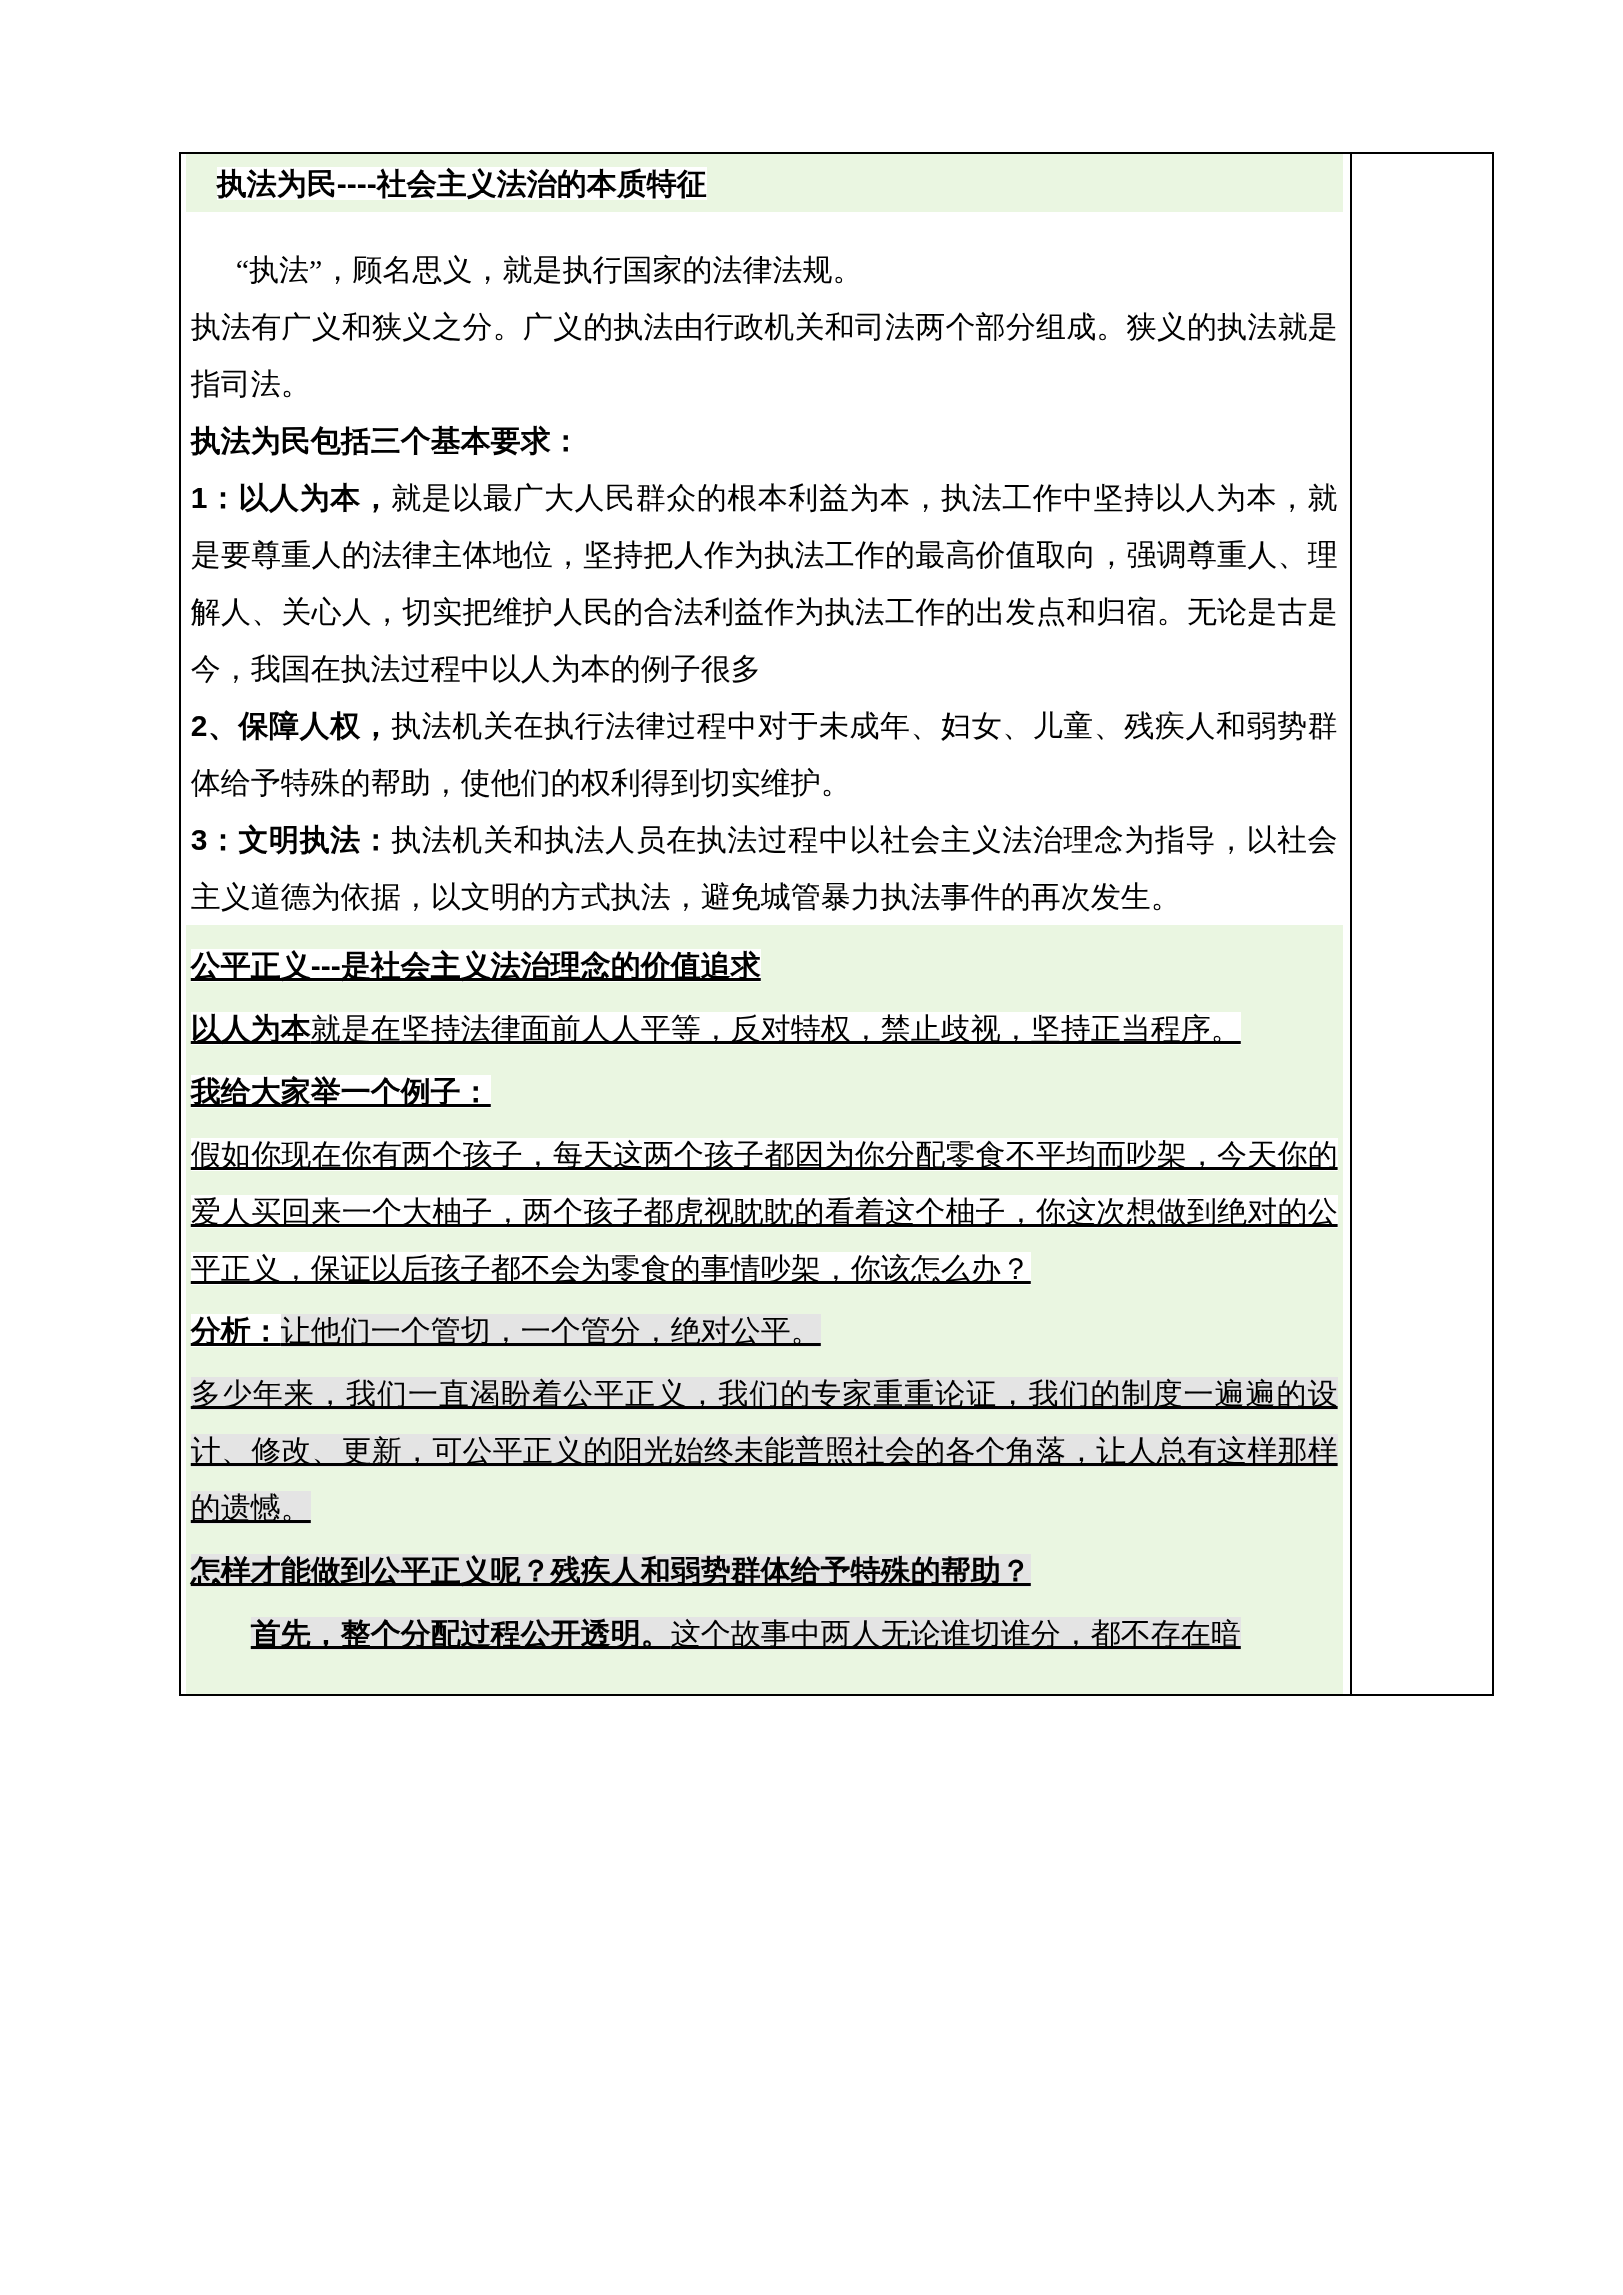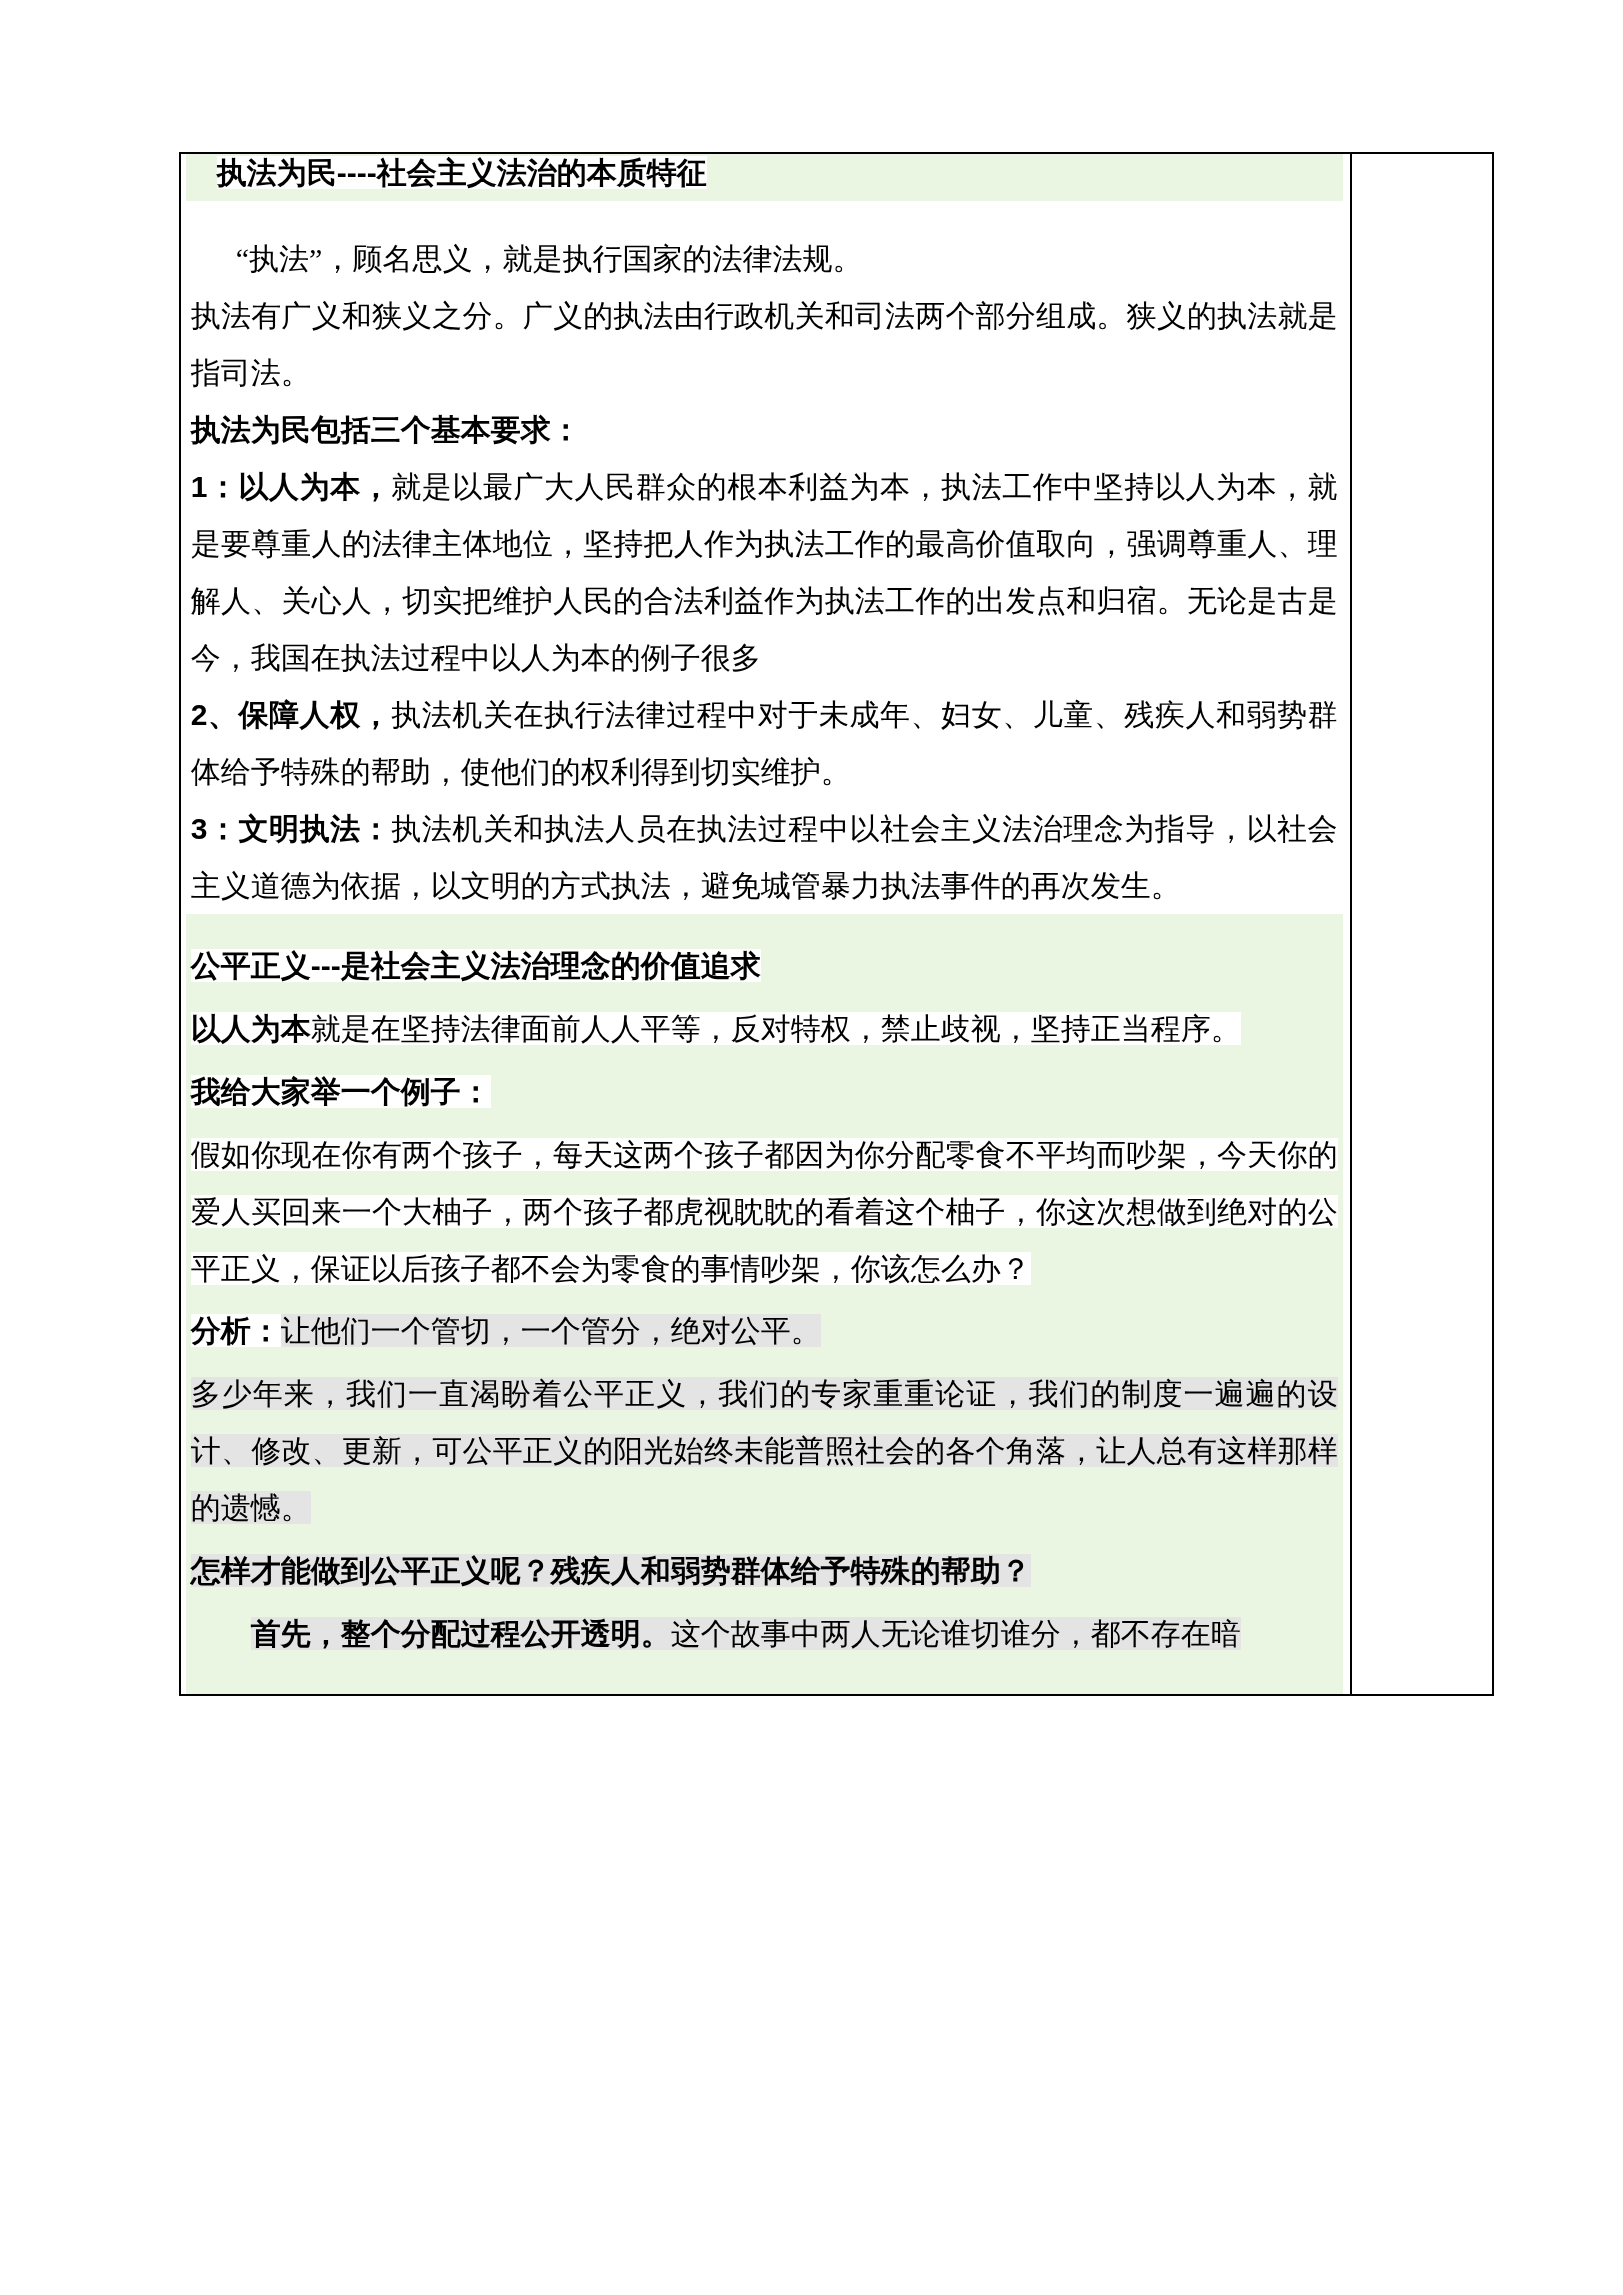--- a/index.html
+++ b/index.html
@@ -33,21 +33,21 @@
     width:1171px;flex:0 0 1171px;
     box-sizing:border-box;
     border-right:2px solid var(--c-border);
     padding:2.6px 7.2px 0 4.6px;
     overflow:hidden;
   }
   .cell-side{flex:1 1 auto;background:var(--c-page);}
   .sec{padding-left:5.2px;padding-right:5.2px;}
   .sec-green{background:var(--c-green);}
   .sec-green-top{padding-top:9.2px;padding-bottom:6.5px;}
-  .sec-green-bottom{padding-top:23px;padding-bottom:26px;}
+  .sec-green-bottom{padding-top:12px;padding-bottom:26px;text-decoration:underline;}
   .doc-p{
     margin:0;
     font-size:30px;
     color:var(--c-text);
     text-align:justify;
     word-break:break-all;
   }
   .gt-line{line-height:43px;}
   .g1{margin-top:37px;}
   .g2{margin-top:13px;padding-left:26px;}

